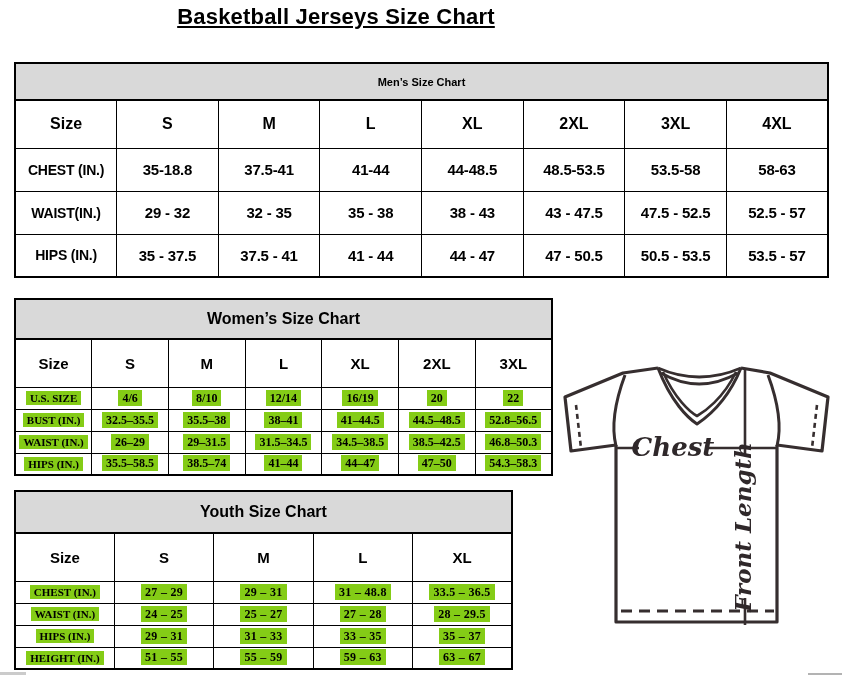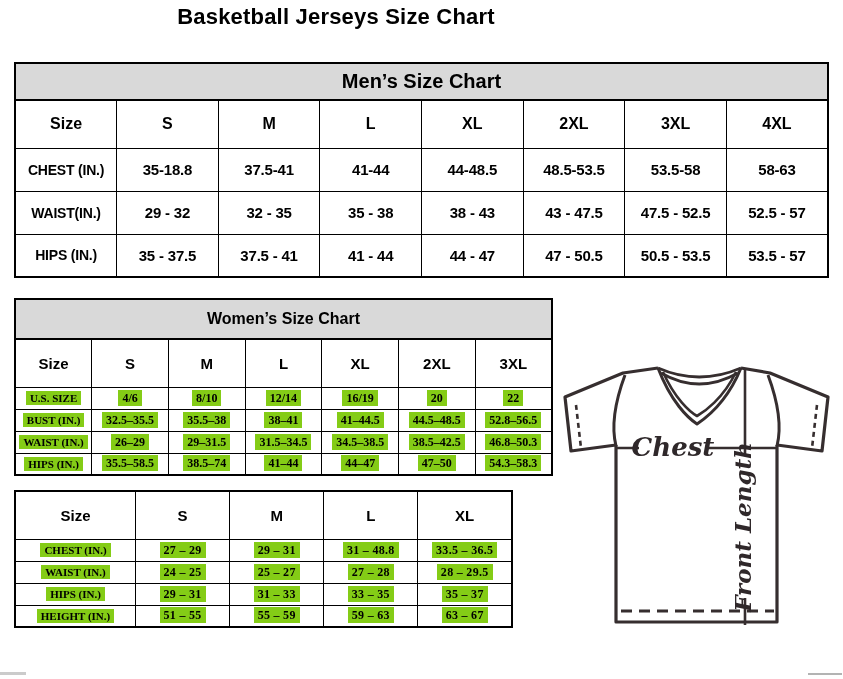--- a/index.html
+++ b/index.html
@@ -2,40 +2,40 @@
 <html><head>
 <meta charset="utf-8">
 <style>
   html,body{margin:0;padding:0;background:#ffffff;}
   #page{
     position:relative;width:843px;height:679px;background:#ffffff;
     font-family:"Liberation Sans",sans-serif;color:#000;overflow:hidden;
   }
   .page-title{
     position:absolute;top:4px;left:0;width:672px;text-align:center;
-    font-size:22px;font-weight:bold;letter-spacing:0.2px;
+    font-size:22px;font-weight:bold;letter-spacing:0.2px;text-decoration:underline;
   }
   
   table.sizes{
     border-collapse:collapse;table-layout:fixed;
     border:2px solid #000;
   }
   table.sizes th,table.sizes td{
     border:1px solid #000;text-align:center;vertical-align:middle;
     font-weight:bold;padding:0;overflow:hidden;white-space:nowrap;
   }
   table.sizes .tbl-title{
     background:#d9d9d9;border-bottom:2px solid #000;
   }
   .hl{background:#84cc16;padding:1px 4px;font-family:Liberation Serif, serif;}
 
   .men-section{position:absolute;left:14px;top:62px;}
   .men-section table{width:815px;}
   .men-section .title-row{height:37px;}
-  .men-section .tbl-title{font-size:20px;}
+  .men-section .tbl-title{font-size:11px;}
   .men-section .head-row{height:48px;font-size:16px;}
   .men-section .head-row th:first-child{width:117px;}
   .men-section tbody tr{height:43px;font-size:15px;letter-spacing:-0.2px;}
   .men-section tbody th{font-size:14px;}
 
   .women-section{position:absolute;left:14px;top:298px;}
   .women-section table{width:539px;}
   .women-section .title-row{height:40px;border-radius:16px;}
   .women-section .tbl-title{font-size:16px;}
   .women-section .head-row{height:48px;font-size:15px;}
@@ -177,20 +177,23 @@
             <td><span class="hl">47–50</span></td>
             <td><span class="hl">54.3–58.3</span></td>
           </tr>
         </tbody>
       </table>
   </section>
 
   <section class="youth-section">
     <table class="sizes">
         <thead>
+          <tr class="title-row">
+            <th colspan="5" class="tbl-title">Youth Size Chart</th>
+          </tr>
           <tr class="head-row">
             <th>Size</th>
             <th>S</th>
             <th>M</th>
             <th>L</th>
             <th>XL</th>
           </tr>
         </thead>
         <tbody>
           <tr>

